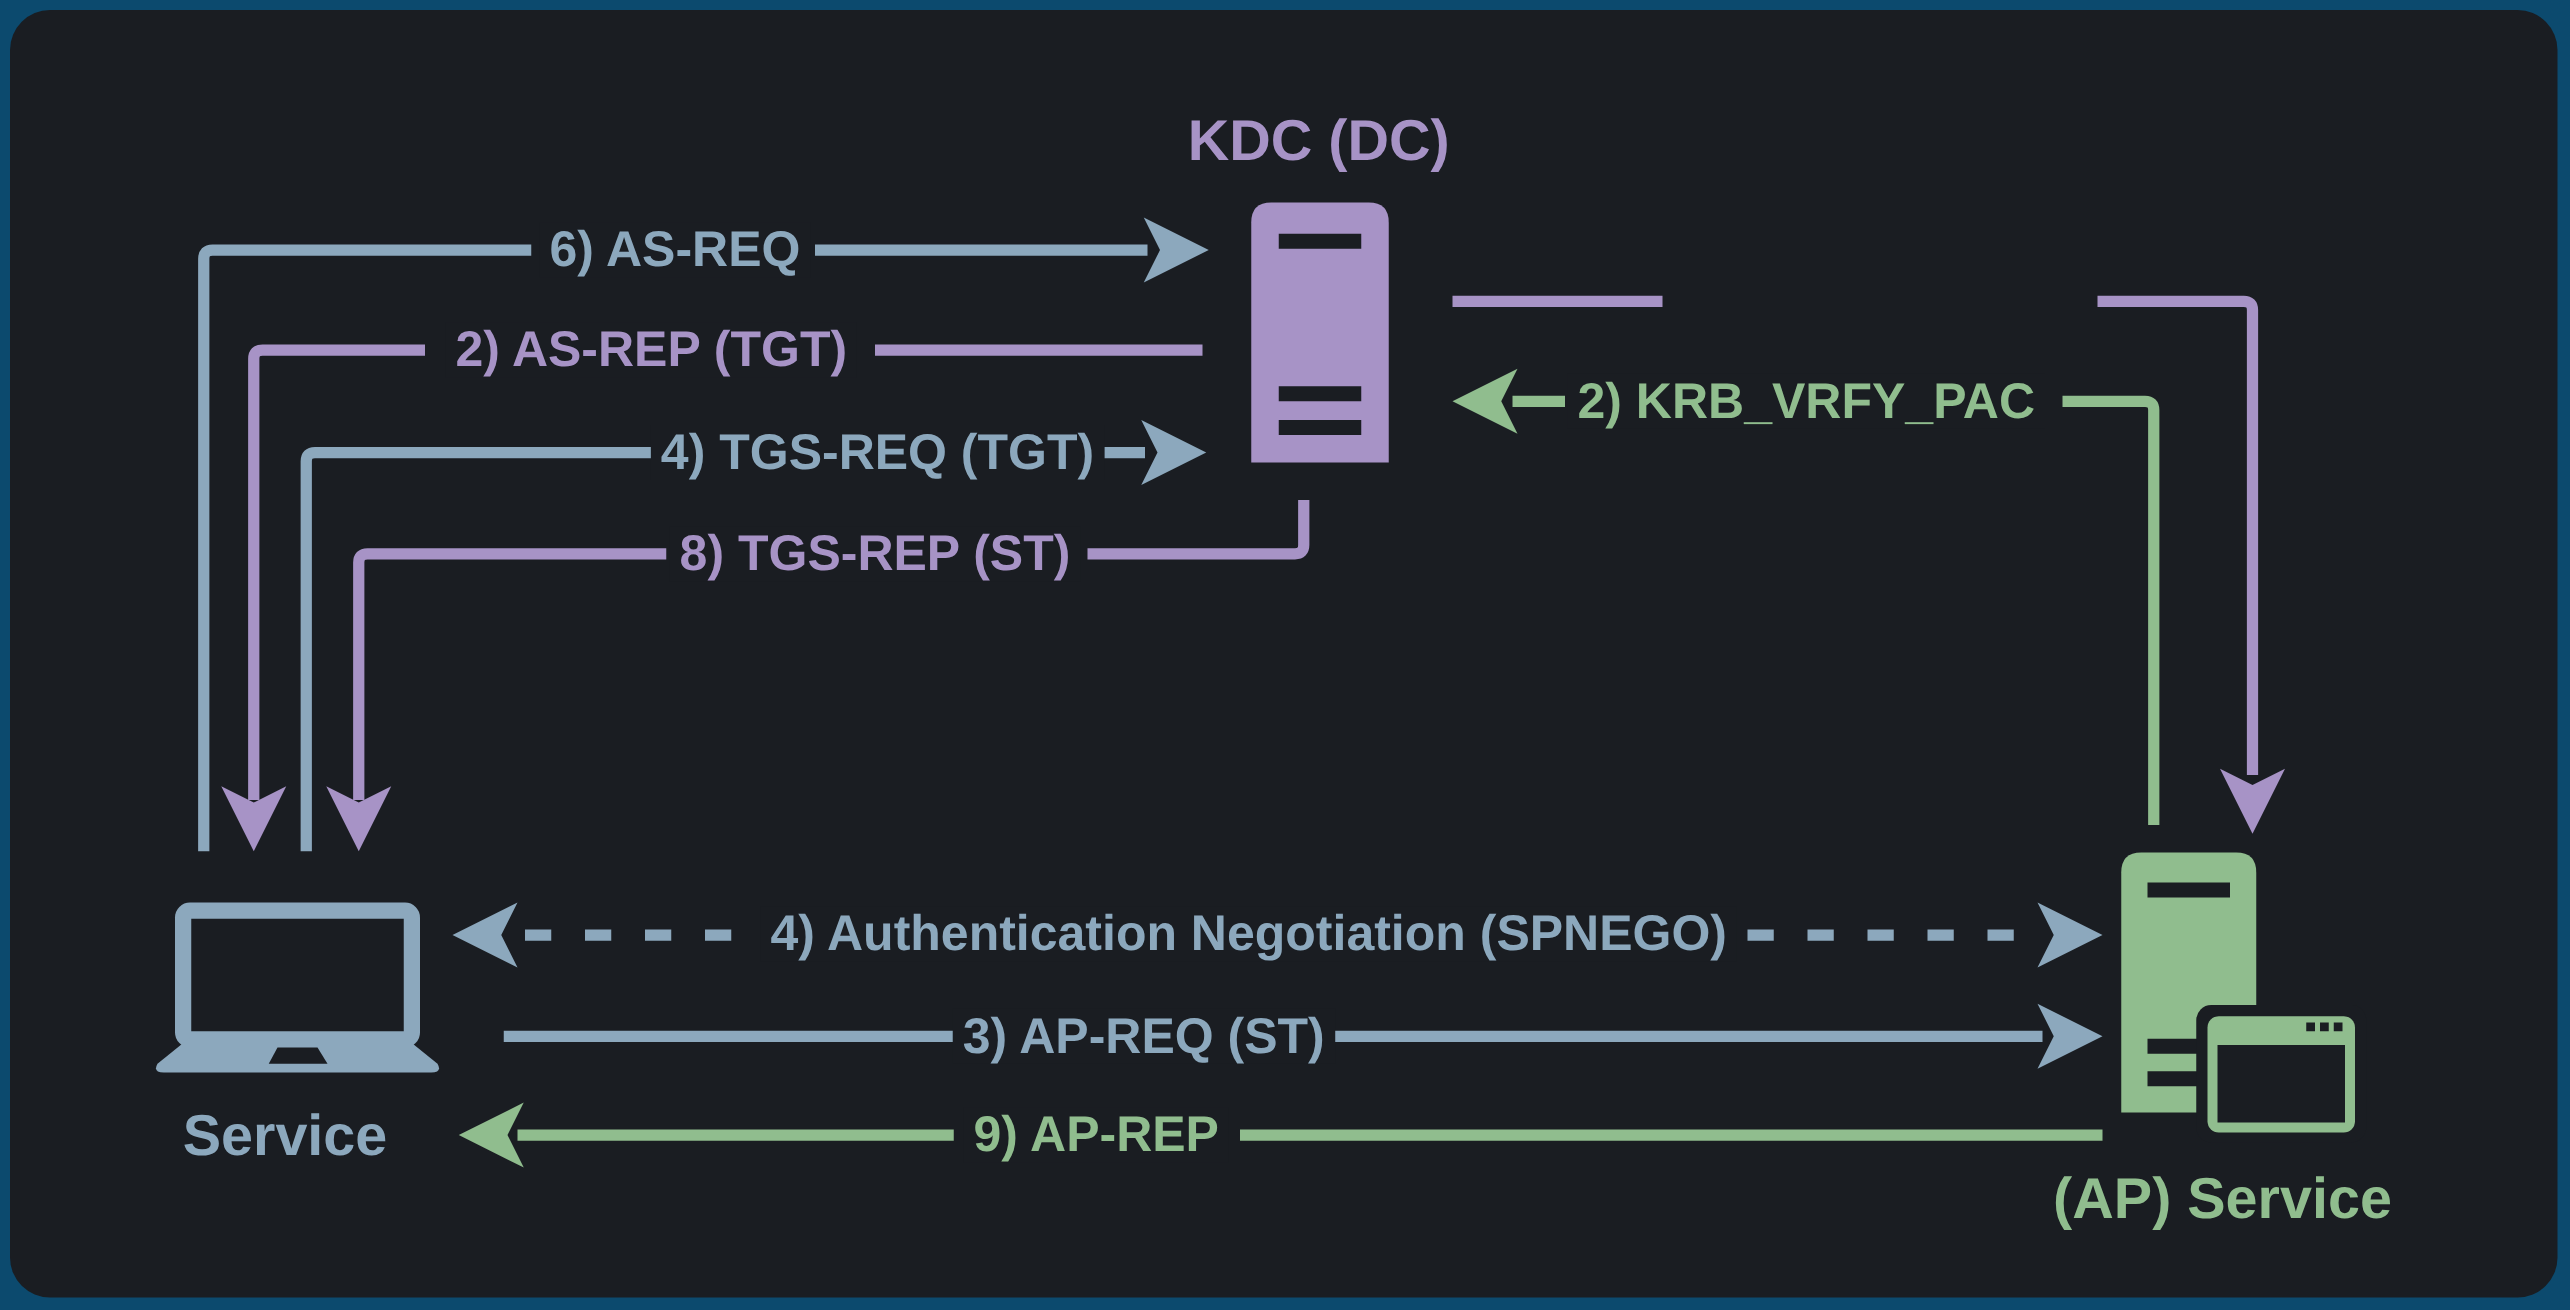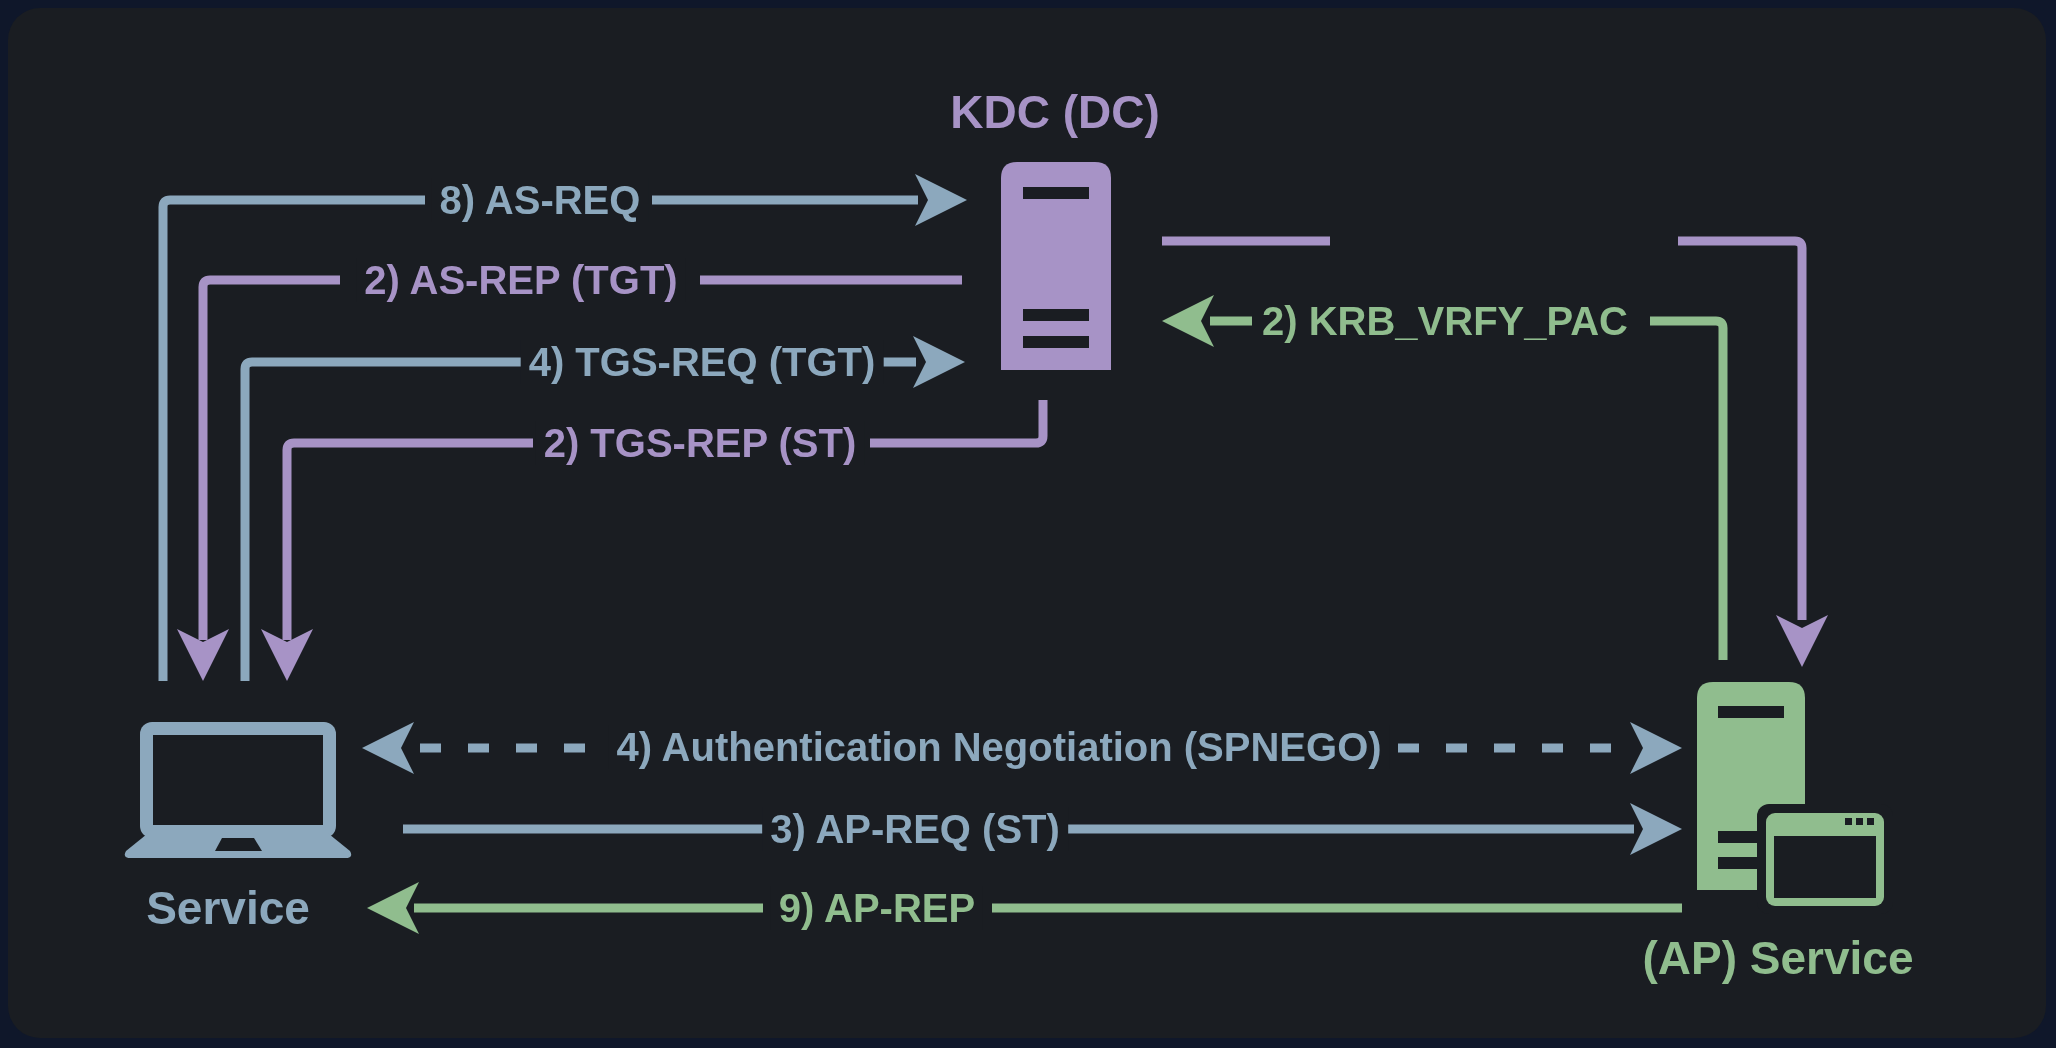--- a/index.html
+++ b/index.html
@@ -1,17 +1,17 @@
 <!DOCTYPE html>
 <html><head>
 <meta charset="utf-8">
 <style>
   html,body{margin:0;padding:0;background:#000;}
   body{width:2056px;height:1048px;overflow:hidden;}
-  .stage{position:relative;width:2056px;height:1048px;background:#0f172a;}
+  .stage{position:relative;width:2056px;height:1048px;background:#0c4a6e;}
   .panel{position:absolute;left:8px;top:8px;width:2038px;height:1030px;
          background:#1a1d22;border-radius:32px;}
   svg.diagram{position:absolute;left:0;top:0;}
   .lbl{position:absolute;transform:translate(-50%,-50%);
        font-family:"Liberation Sans","DejaVu Sans",sans-serif;
        font-weight:bold;white-space:nowrap;line-height:1;}
   .msg{font-size:40px;background:#1a1d22;padding:2px 8px;}
   .node{font-size:46px;}
   .c-blue{color:#8ca8bd}
   .c-purple{color:#a793c6}
@@ -107,21 +107,21 @@
         <rect x="1856" y="818" width="7" height="7" fill="#1a1d22"></rect>
         <rect x="1867" y="818" width="7" height="7" fill="#1a1d22"></rect>
       </g>
     </g>
   </svg>
 
   <div class="lbl node c-purple" style="left:1055px;top:112px">KDC (DC)</div>
   <div class="lbl node c-blue" style="left:228px;top:908px">Service</div>
   <div class="lbl node c-green" style="left:1778px;top:958px">(AP) Service</div>
 
-  <div class="lbl msg c-blue" style="left:540px;top:200px">8) AS-REQ</div>
+  <div class="lbl msg c-blue" style="left:540px;top:200px">6) AS-REQ</div>
   <div class="lbl msg c-purple" style="left:521px;top:280px">2) AS-REP (TGT)</div>
   <div class="lbl msg c-blue" style="left:999px;top:747px">4) Authentication Negotiation (SPNEGO)</div>
   <div class="lbl msg c-blue" style="left:702px;top:362px">4) TGS-REQ (TGT)</div>
-  <div class="lbl msg c-purple" style="left:700px;top:443px">2) TGS-REP (ST)</div>
+  <div class="lbl msg c-purple" style="left:700px;top:443px">8) TGS-REP (ST)</div>
   <div class="lbl msg c-blue" style="left:915px;top:829px">3) AP-REQ (ST)</div>
   <div class="lbl msg c-green" style="left:1445px;top:321px">2) KRB_VRFY_PAC</div>
   <div class="lbl msg c-green" style="left:877px;top:908px">9) AP-REP</div>
 </div>
 
 </body></html>

